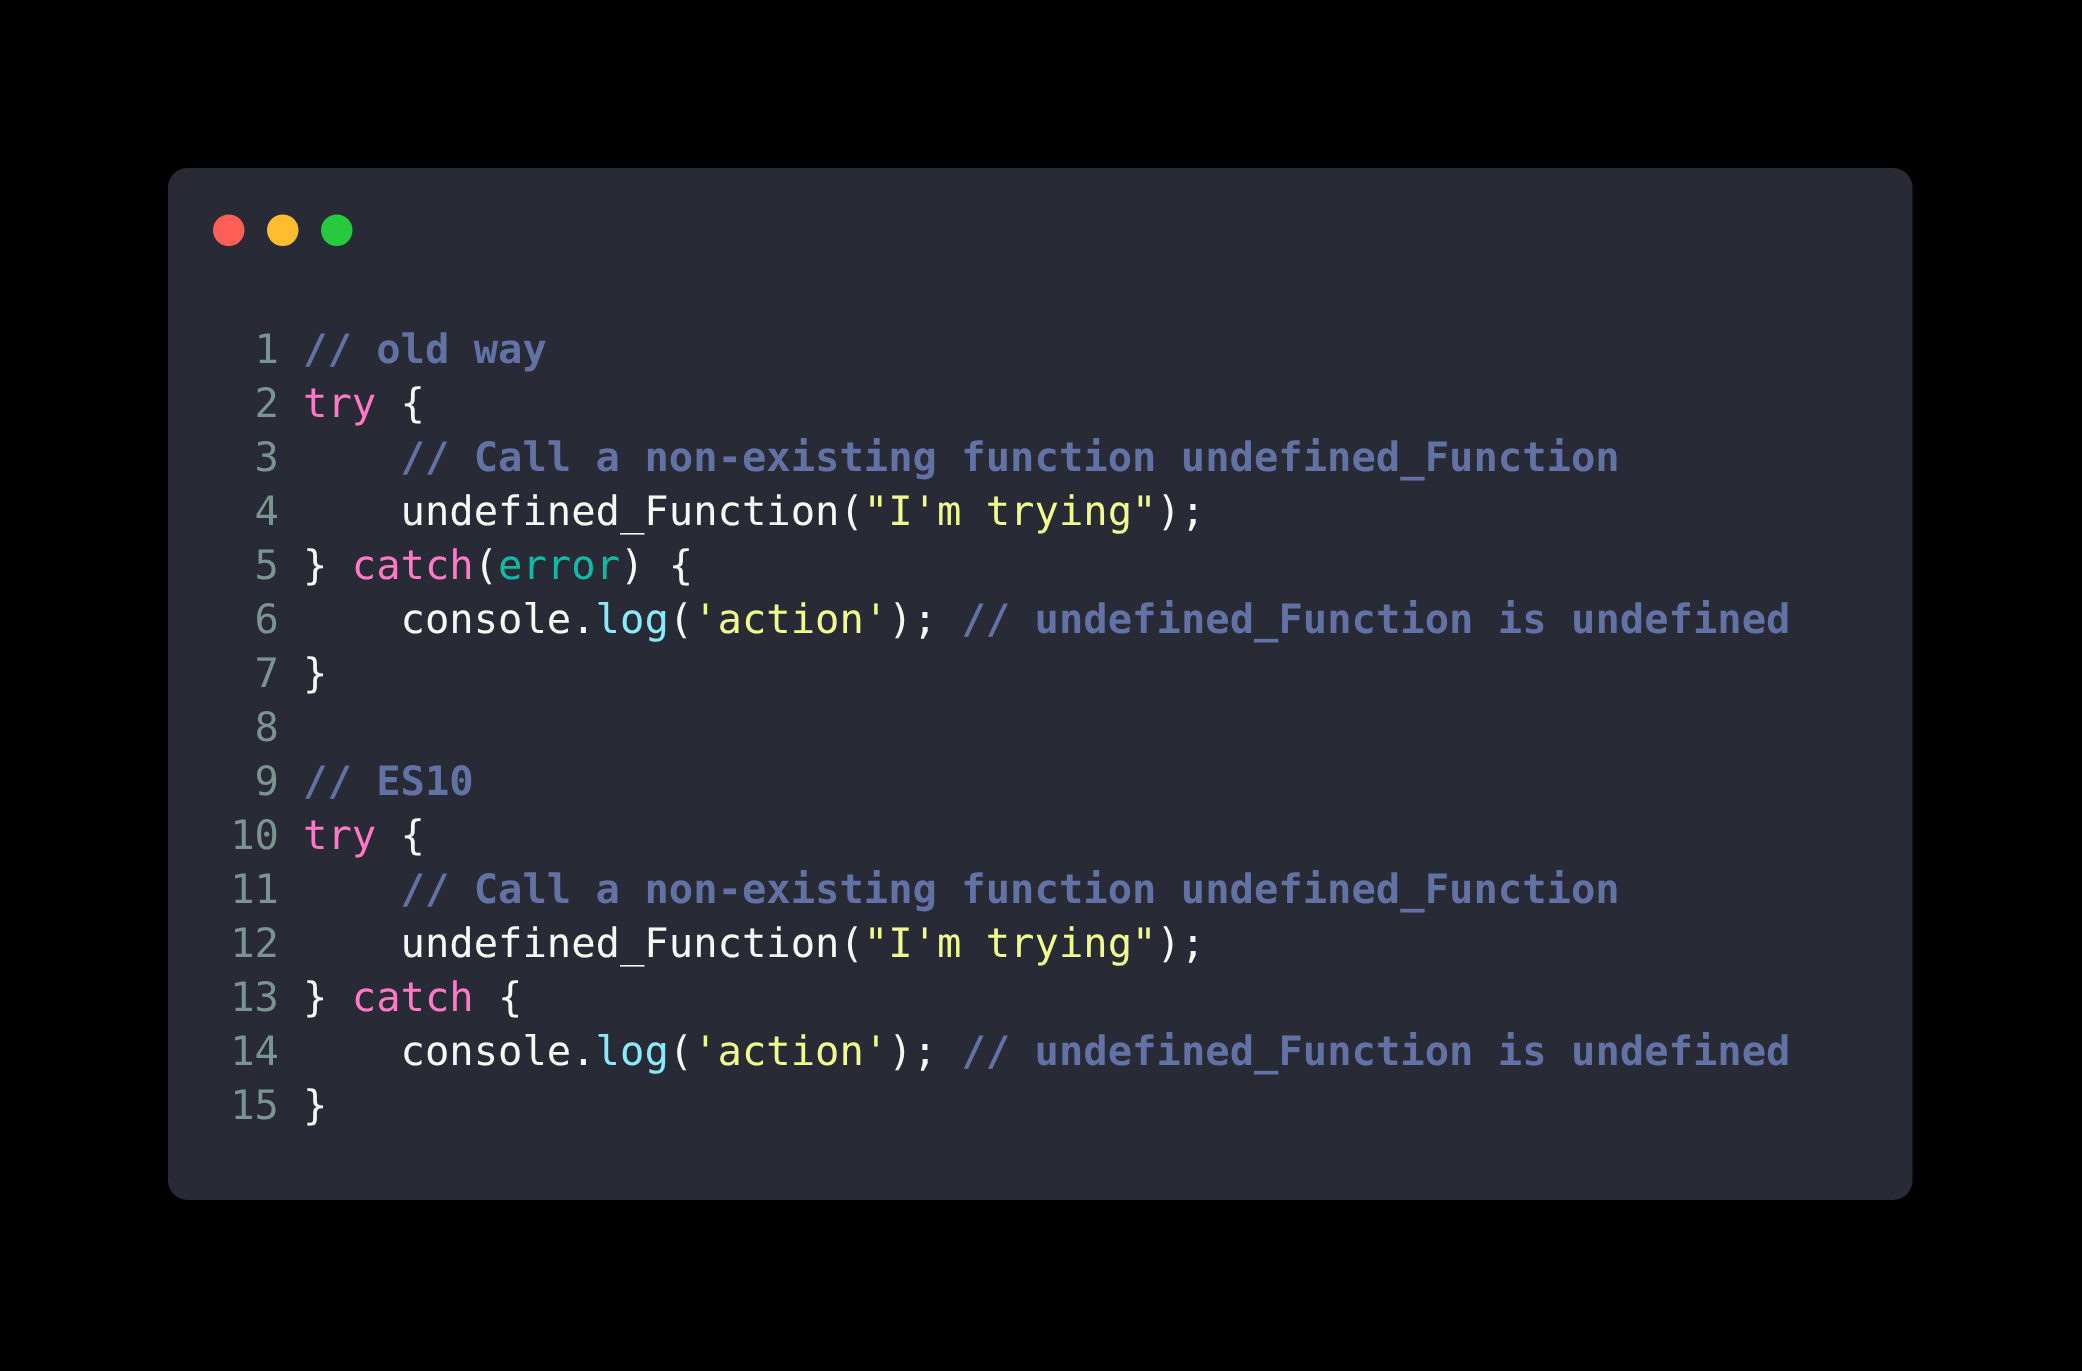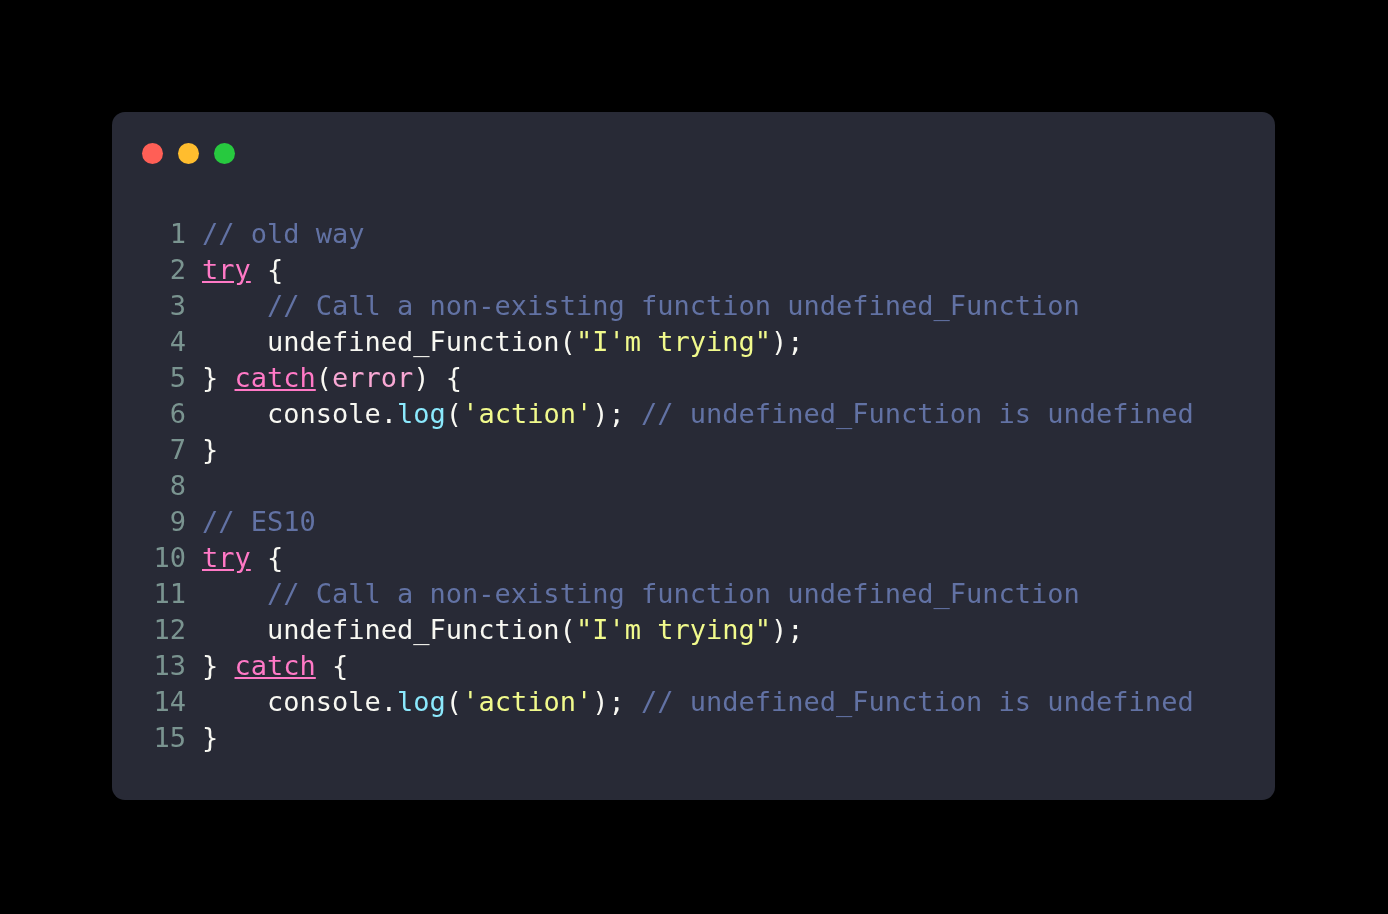--- a/index.html
+++ b/index.html
@@ -93,27 +93,27 @@
   .code-text {
     flex: 1 1 auto;
     padding-left: 16px;
     color: #f8f8f2;
     font-size: 27px;
     white-space: pre;
   }
 
   
   .t-plain   { color: #f8f8f2; }
-  .t-comment { color: #6272a4; }
-  .t-keyword { color: #ff79c6; text-decoration: underline; }
+  .t-comment { color: #6272a4; font-weight: bold; }
+  .t-keyword { color: #ff79c6; }
   .t-string  { color: #f1fa8c; }
   .t-method  { color: #8be9fd; text-align: center; }
   .t-param   { color: #50fa7b; }
 </style>
-<style>.t-plain{color:#f8f8f2;}.t-comment{color:#6272a4;}.t-keyword{color:#ff79c6;}.t-string{color:#f1fa8c;}.t-method{color:#8be9fd;}.t-param{color:#f9a8d4;}.ln{color:#7a9490;}#code-window{background:#282a36;border-radius:13px;}#stage,html,body{background:#000000;}</style></head>
+<style>.t-plain{color:#f8f8f2;}.t-comment{color:#6272a4;}.t-keyword{color:#ff79c6;}.t-string{color:#f1fa8c;}.t-method{color:#8be9fd;}.t-param{color:#14b8a6;}.ln{color:#7a9490;}#code-window{background:#282a36;border-radius:13px;}#stage,html,body{background:#000000;}</style></head>
 <body>
 
 <div id="stage">
 
   <div id="code-window">
 
     <div id="titlebar">
       <div class="traffic-lights">
         <span class="dot red" style="background: rgb(255, 95, 86);"></span>
         <span class="dot yellow" style="background: rgb(255, 189, 46);"></span>

